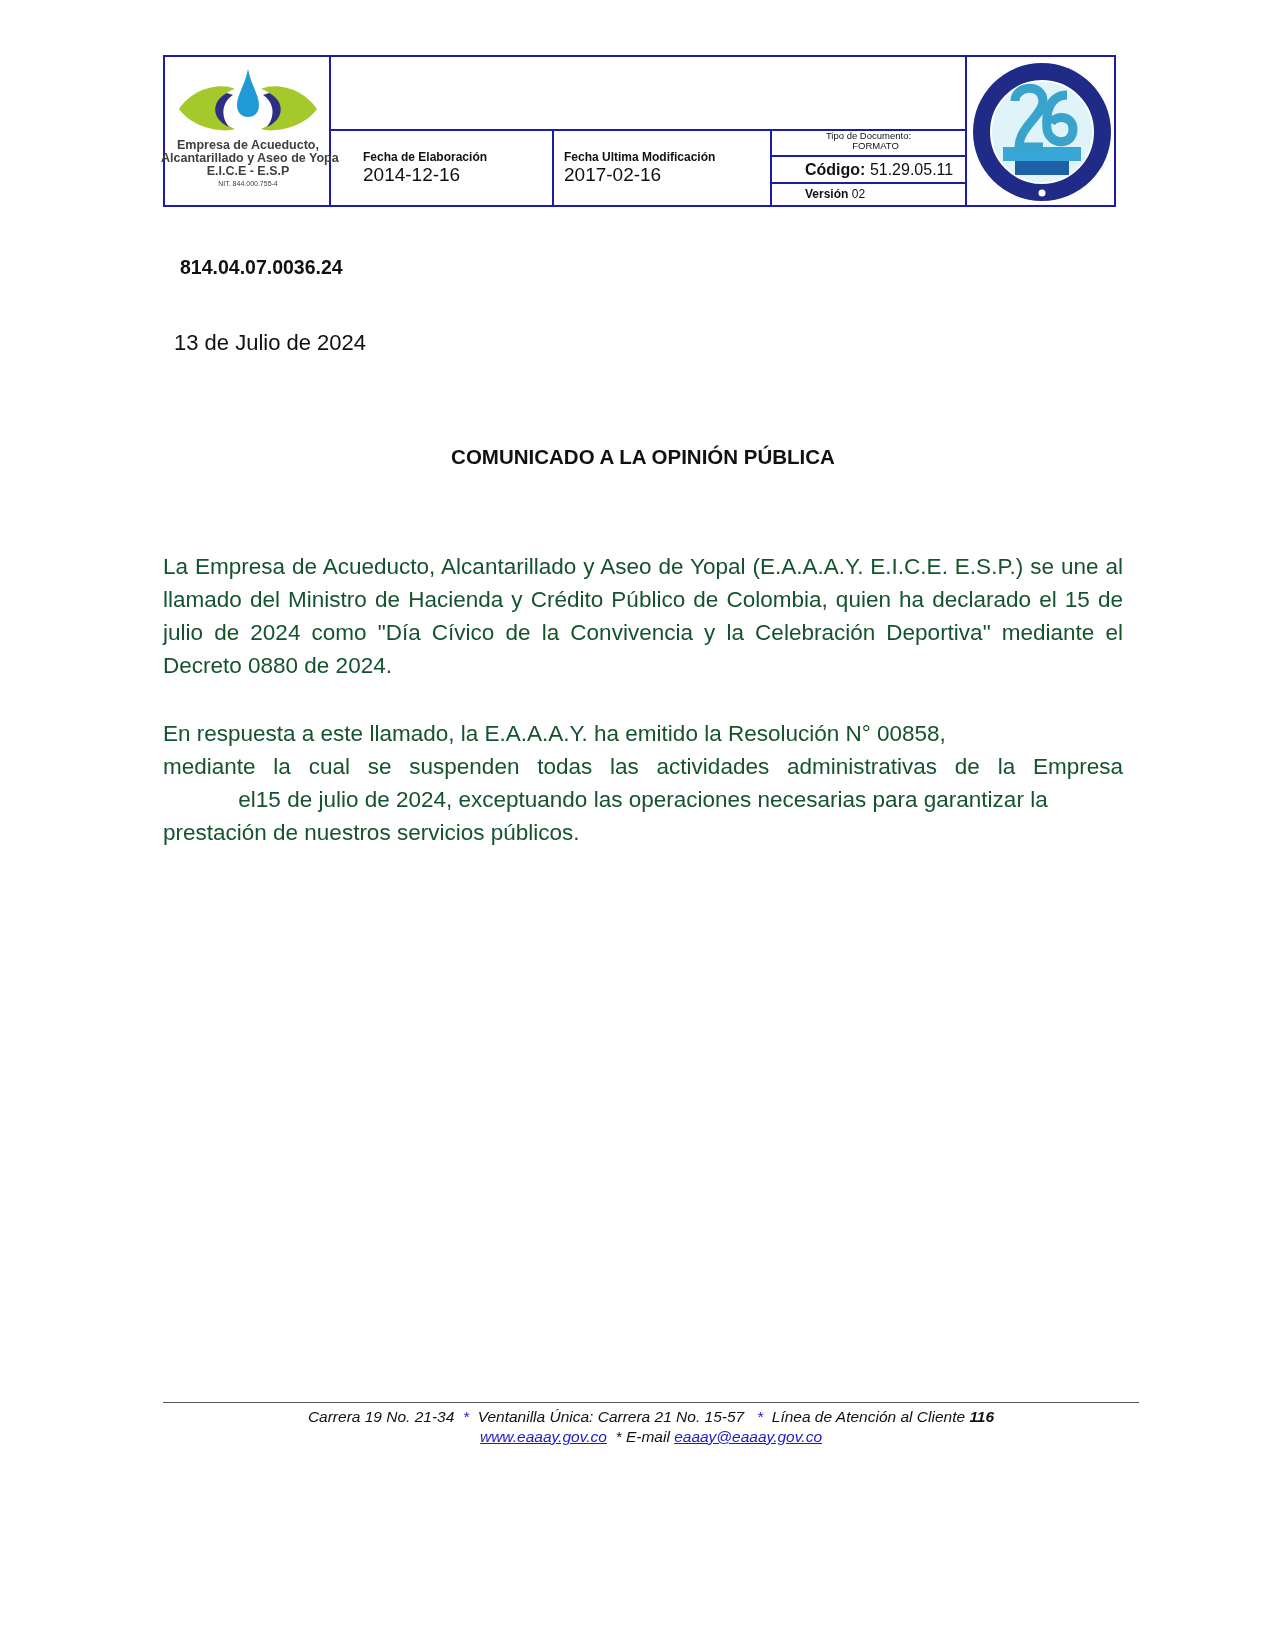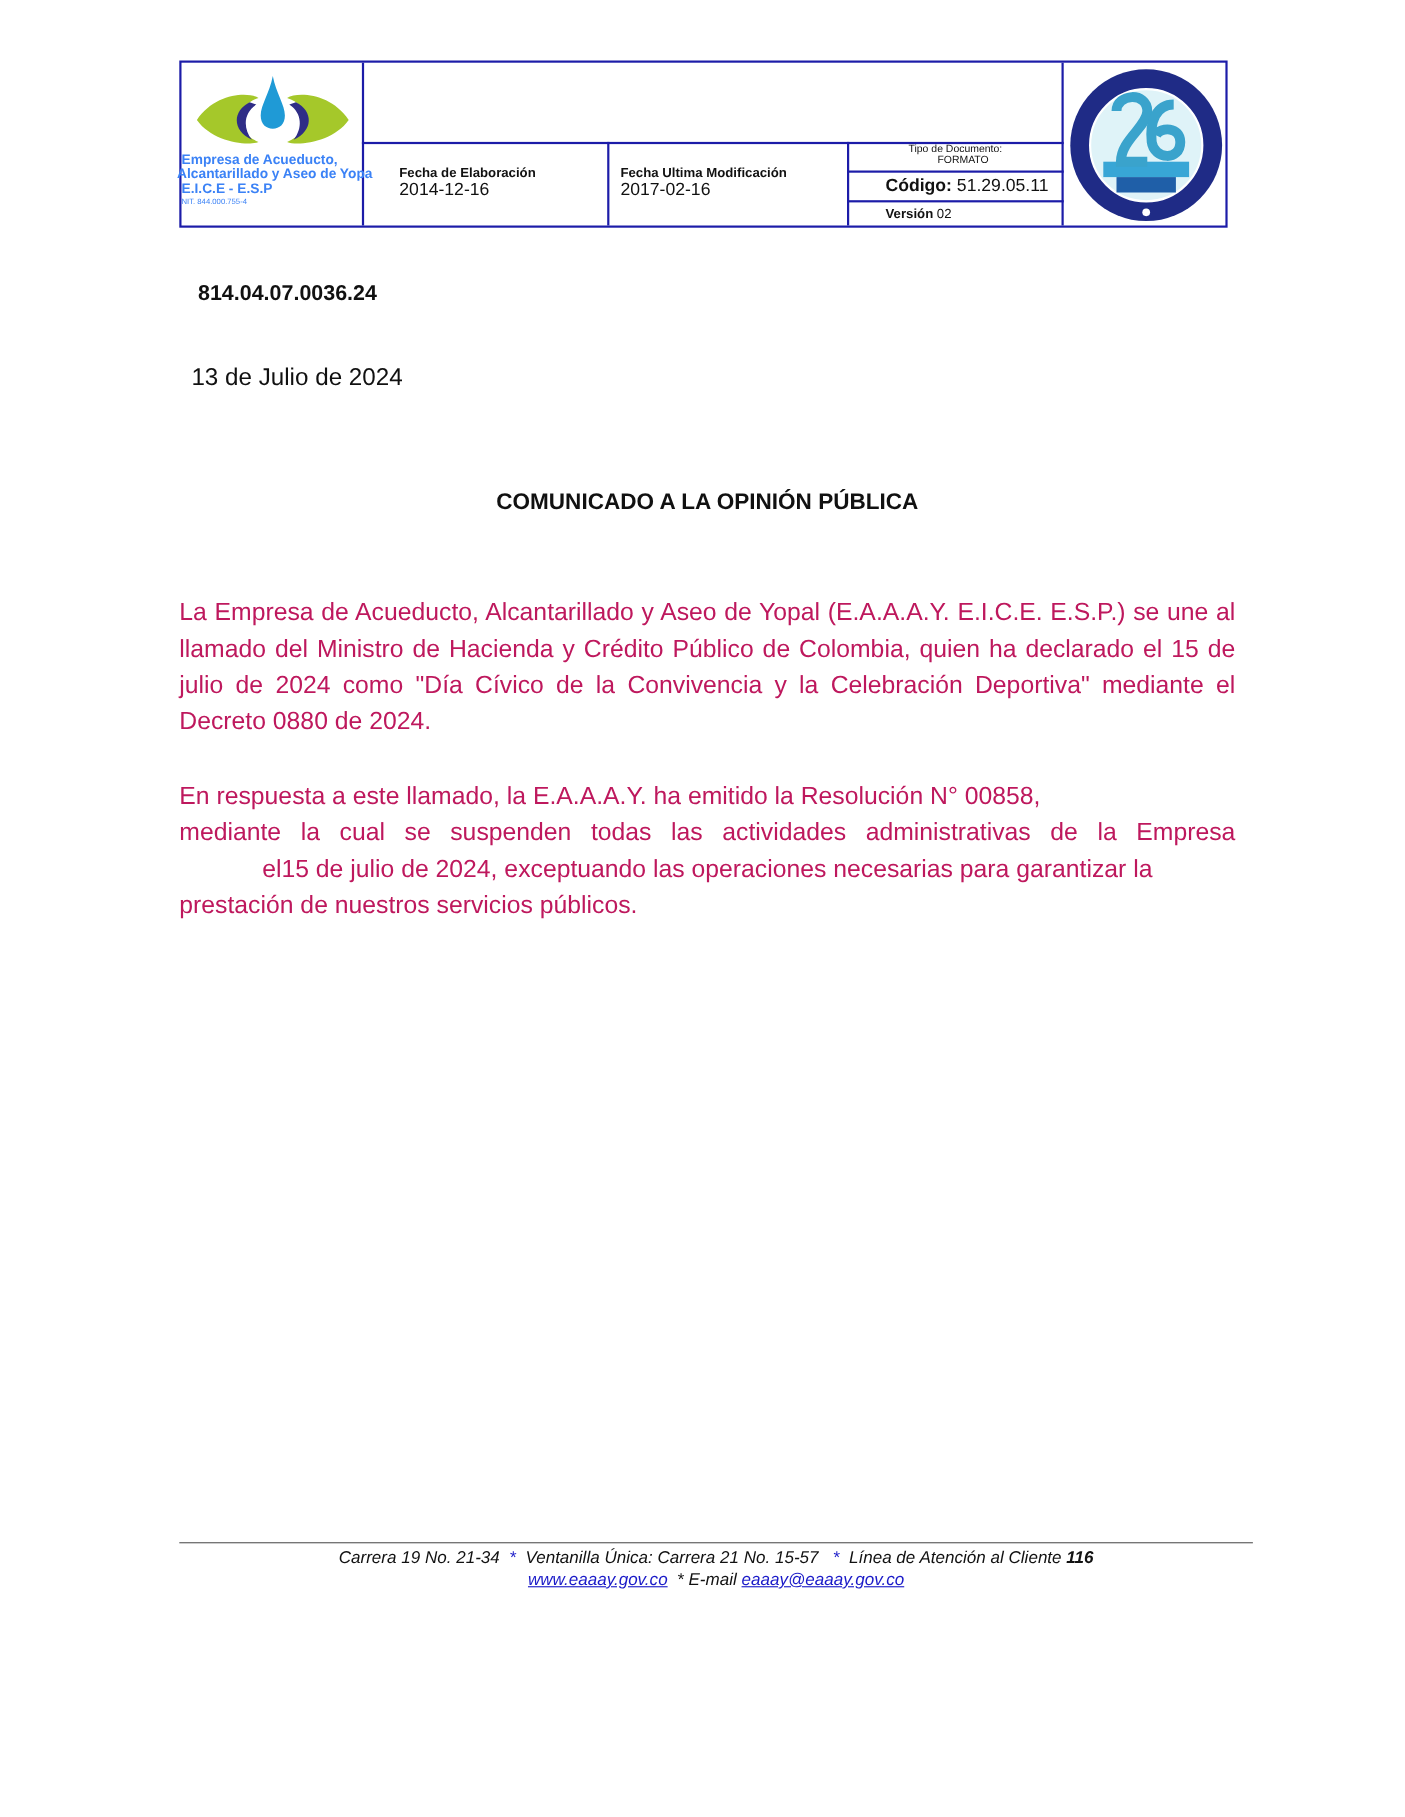--- a/index.html
+++ b/index.html
@@ -5,23 +5,23 @@
   html, body { margin:0; padding:0; background:#ffffff; }
   body { width:1277px; height:1652px; position:relative; overflow:hidden;
          font-family:"Liberation Sans", sans-serif; color:#111; }
   .abs { position:absolute; }
   
   .hdr { position:absolute; left:163px; top:55px; width:953px; height:152px; border:2px solid #1c1ca8; box-sizing:border-box; }
   .vline { position:absolute; top:0; bottom:0; width:2px; background:#1c1ca8; }
   .hline { position:absolute; height:2px; background:#1c1ca8; }
   .hdr-title { position:absolute; left:166px; width:437px; top:14px; text-align:center; font-size:27px; font-style:italic; color:#111; }
   .meta-lbl { font-size:12px; font-weight:bold; }
-  .meta-val { font-size:16px; }
-  .logo-text { position:absolute; left:0; width:166px; color:#3b82f6; font-weight:bold; }
-  .body-p { position:absolute; left:163px; width:960px; font-size:22.5px; line-height:33px; text-align:justify; color:#be185d; }
+  .meta-val { font-size:19px; }
+  .logo-text { position:absolute; left:0; width:166px; text-align:center; color:#404040; font-weight:bold; }
+  .body-p { position:absolute; left:163px; width:960px; font-size:22.5px; line-height:33px; text-align:justify; color:#14532d;margin-top:10px; }
   .footer-line { position:absolute; left:163px; top:1402px; width:976px; height:1px; background:#555; }
   .footer { position:absolute; left:163px; width:976px; text-align:center; font-size:15.5px; font-style:italic; color:#111; }
   .footer a { color:#1a1ac8; text-decoration:underline; }
 </style>
 </head>
 <body>
 
 <div class="hdr">
   <div class="vline" style="left:164px"></div>
   <div class="vline" style="left:387px;top:72px"></div>

